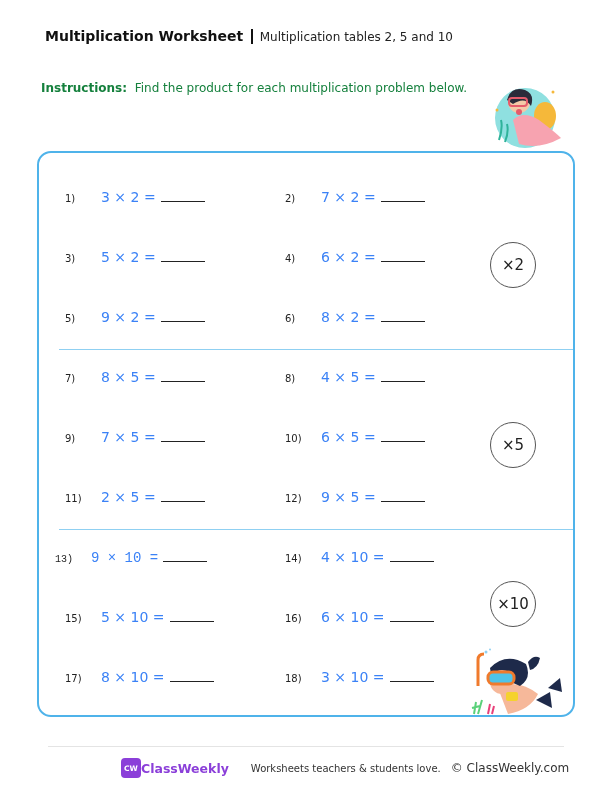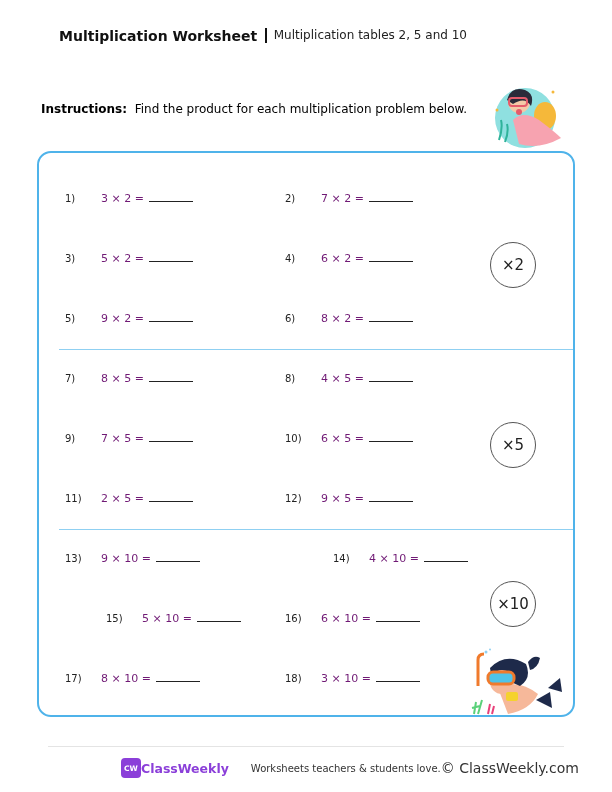--- a/index.html
+++ b/index.html
@@ -1,49 +1,49 @@
 <!DOCTYPE html>
 <html><head>
 <meta charset="utf-8">
 <style>
   html, body { margin: 0; padding: 0; }
   body {
     width: 612px; height: 792px; position: relative; background: #ffffff;
     font-family: "DejaVu Sans", sans-serif; color: #222; overflow: hidden;
   }
-  .header { position: absolute; left: 59px; top: 28px; display: flex; align-items: flex-start; }
+  .header { position: absolute; left: 45px; top: 28px; display: flex; align-items: flex-end; }
   .title { font-weight: bold; font-size: 14px; color: #111; }
   .divider { width: 1.5px; height: 15px; background: #111; margin: 0 7px 0 8px; }
   .subtitle { font-size: 12px; color: #222; }
-  .instructions { position: absolute; left: 41px; top: 81px; font-size: 12px; color: #000000; margin-top: 21px; }
+  .instructions { position: absolute; left: 41px; top: 81px; font-size: 12px; color: #15803d; }
   .instructions .lbl { font-weight: bold; }
   .illus-top { position: absolute; left: 489px; top: 80px; width: 78px; height: 72px; }
   .box {
     position: absolute; left: 37px; top: 151px; width: 538px; height: 566px;
     border: 2px solid #4fb3ea; border-radius: 14px; box-sizing: border-box;
   }
   .sep { position: absolute; left: 20px; right: 0; height: 1px; background: #8fd0f2; }
   .problem { position: absolute; display: flex; align-items: baseline; }
   .num { font-size: 10px; width: 36px; color: #222; }
-  .expr { font-size: 11px; color: #701a75; white-space: pre; }
+  .expr { font-size: 14px; color: #3b82f6; white-space: pre; }
   .blank { display: inline-block; width: 44px; border-bottom: 1px solid #222; margin-left: 5px; height: 12px; }
   .badge {
     position: absolute; width: 44px; height: 44px; border: 1px solid #555; border-radius: 50%;
     display: flex; align-items: center; justify-content: center; font-size: 15px; color: #222;
   }
   .illus-bot { position: absolute; left: 468px; top: 648px; width: 96px; height: 70px; }
   .footer-line { position: absolute; left: 48px; right: 48px; top: 746px; height: 1px; background: #e4e4e4; }
   .footer { position: absolute; left: 121px; top: 758px; display: flex; align-items: center; }
   .logo-box {
     width: 20px; height: 20px; border-radius: 4px; background: #8b3fd9; color: #fff;
     font-size: 7.5px; font-weight: bold; display: flex; align-items: center; justify-content: center;
   }
   .logo-text { font-size: 12.5px; font-weight: bold; color: #8b3fd9; margin-left: 0; }
   .tagline { font-size: 10px; color: #333; margin-left: 22px; }
-  .copy { font-size: 14px; color: #333; }
+  .copy { font-size: 12px; color: #333; margin-left: 10px; }
 </style>
 </head>
 <body>
 
 <div class="header">
   <span class="title">Multiplication Worksheet</span>
   <span class="divider"></span>
   <span class="subtitle">Multiplication tables 2, 5 and 10</span>
 </div>
 
@@ -126,31 +126,31 @@
     <span class="blank"></span>
   </div>
   <div class="problem" style="left:246px; top:336px;">
     <span class="num">12)</span>
     <span class="expr">9 × 5 =</span>
     <span class="blank"></span>
   </div>
   <div class="badge" style="left:451px; top:269px;">×5</div>
   <div class="sep" style="top:376px;"></div>
 
-  <div class="problem" style="left:26px; top:396px;">
+  <div class="problem" style="left:16px; top:396px;font-family:Liberation Mono, monospace;">
     <span class="num">13)</span>
     <span class="expr">9 × 10 =</span>
     <span class="blank"></span>
   </div>
-  <div class="problem" style="left:246px; top:396px;margin-left:48px;">
+  <div class="problem" style="left:246px; top:396px;">
     <span class="num">14)</span>
     <span class="expr">4 × 10 =</span>
     <span class="blank"></span>
   </div>
-  <div class="problem" style="left:26px; top:456px;margin-left:41px;">
+  <div class="problem" style="left:26px; top:456px;">
     <span class="num">15)</span>
     <span class="expr">5 × 10 =</span>
     <span class="blank"></span>
   </div>
   <div class="problem" style="left:246px; top:456px;">
     <span class="num">16)</span>
     <span class="expr">6 × 10 =</span>
     <span class="blank"></span>
   </div>
   <div class="problem" style="left:26px; top:516px;">

